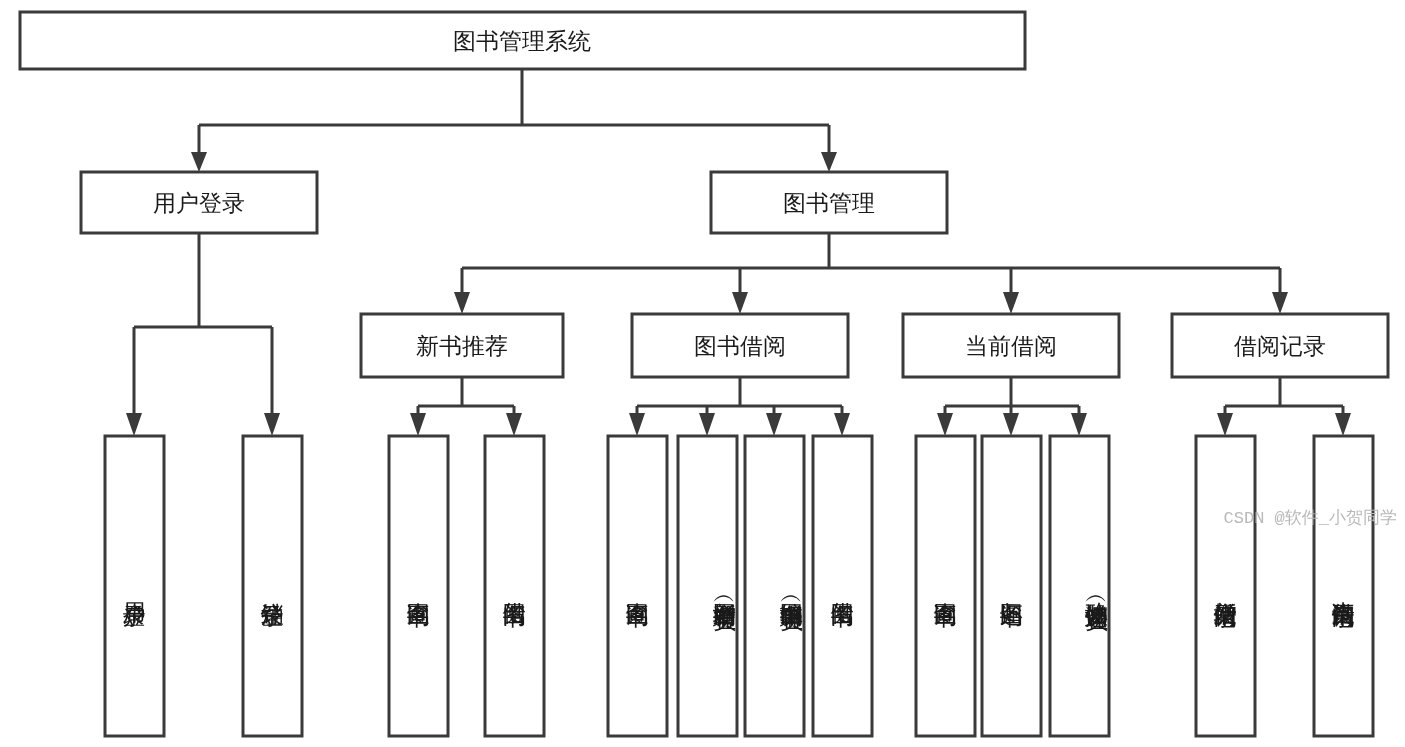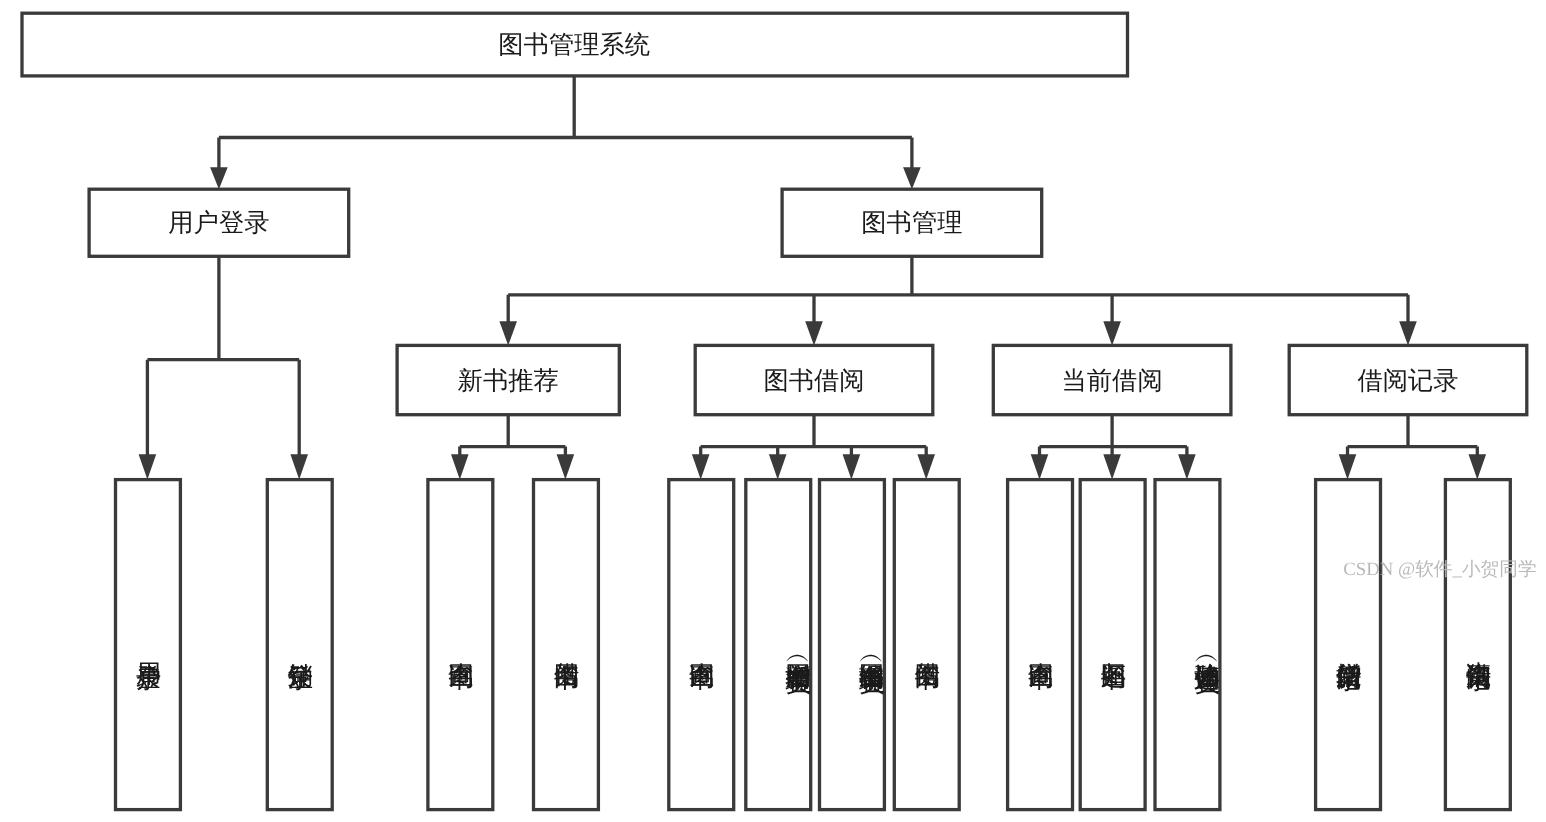--- a/index.html
+++ b/index.html
@@ -60,21 +60,21 @@
     display: flex;
     align-items: center;
     justify-content: center;
     white-space: nowrap;
     pointer-events: none;
   }
   .watermark {
     position: absolute;
     right: 8px;
     bottom: 6px;
-    font-family: Liberation Serif, serif;
+    font-family: Liberation Mono, monospace;
     font-size: 17px;
     color: #b9b9b9;
     white-space: nowrap;
   }
 </style>
 </head>
 <body>
 
 <div id="diagram-root">
 

